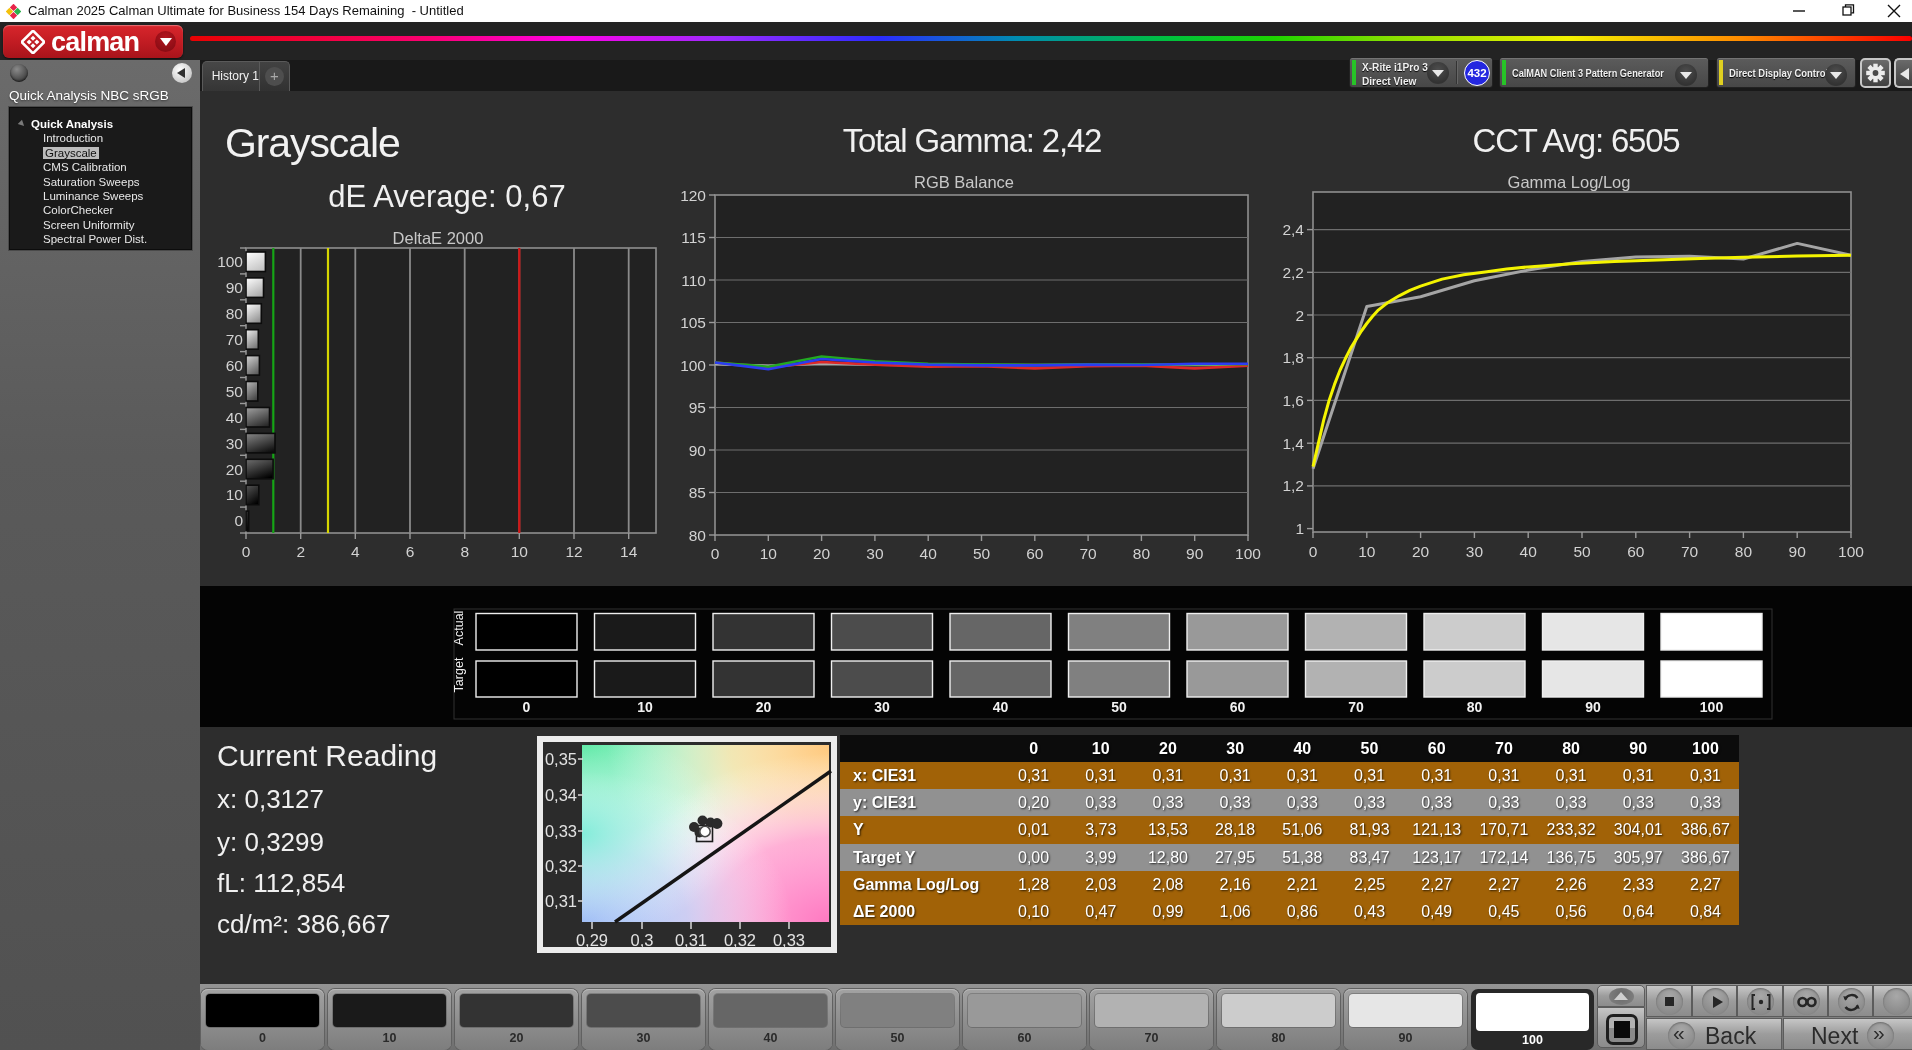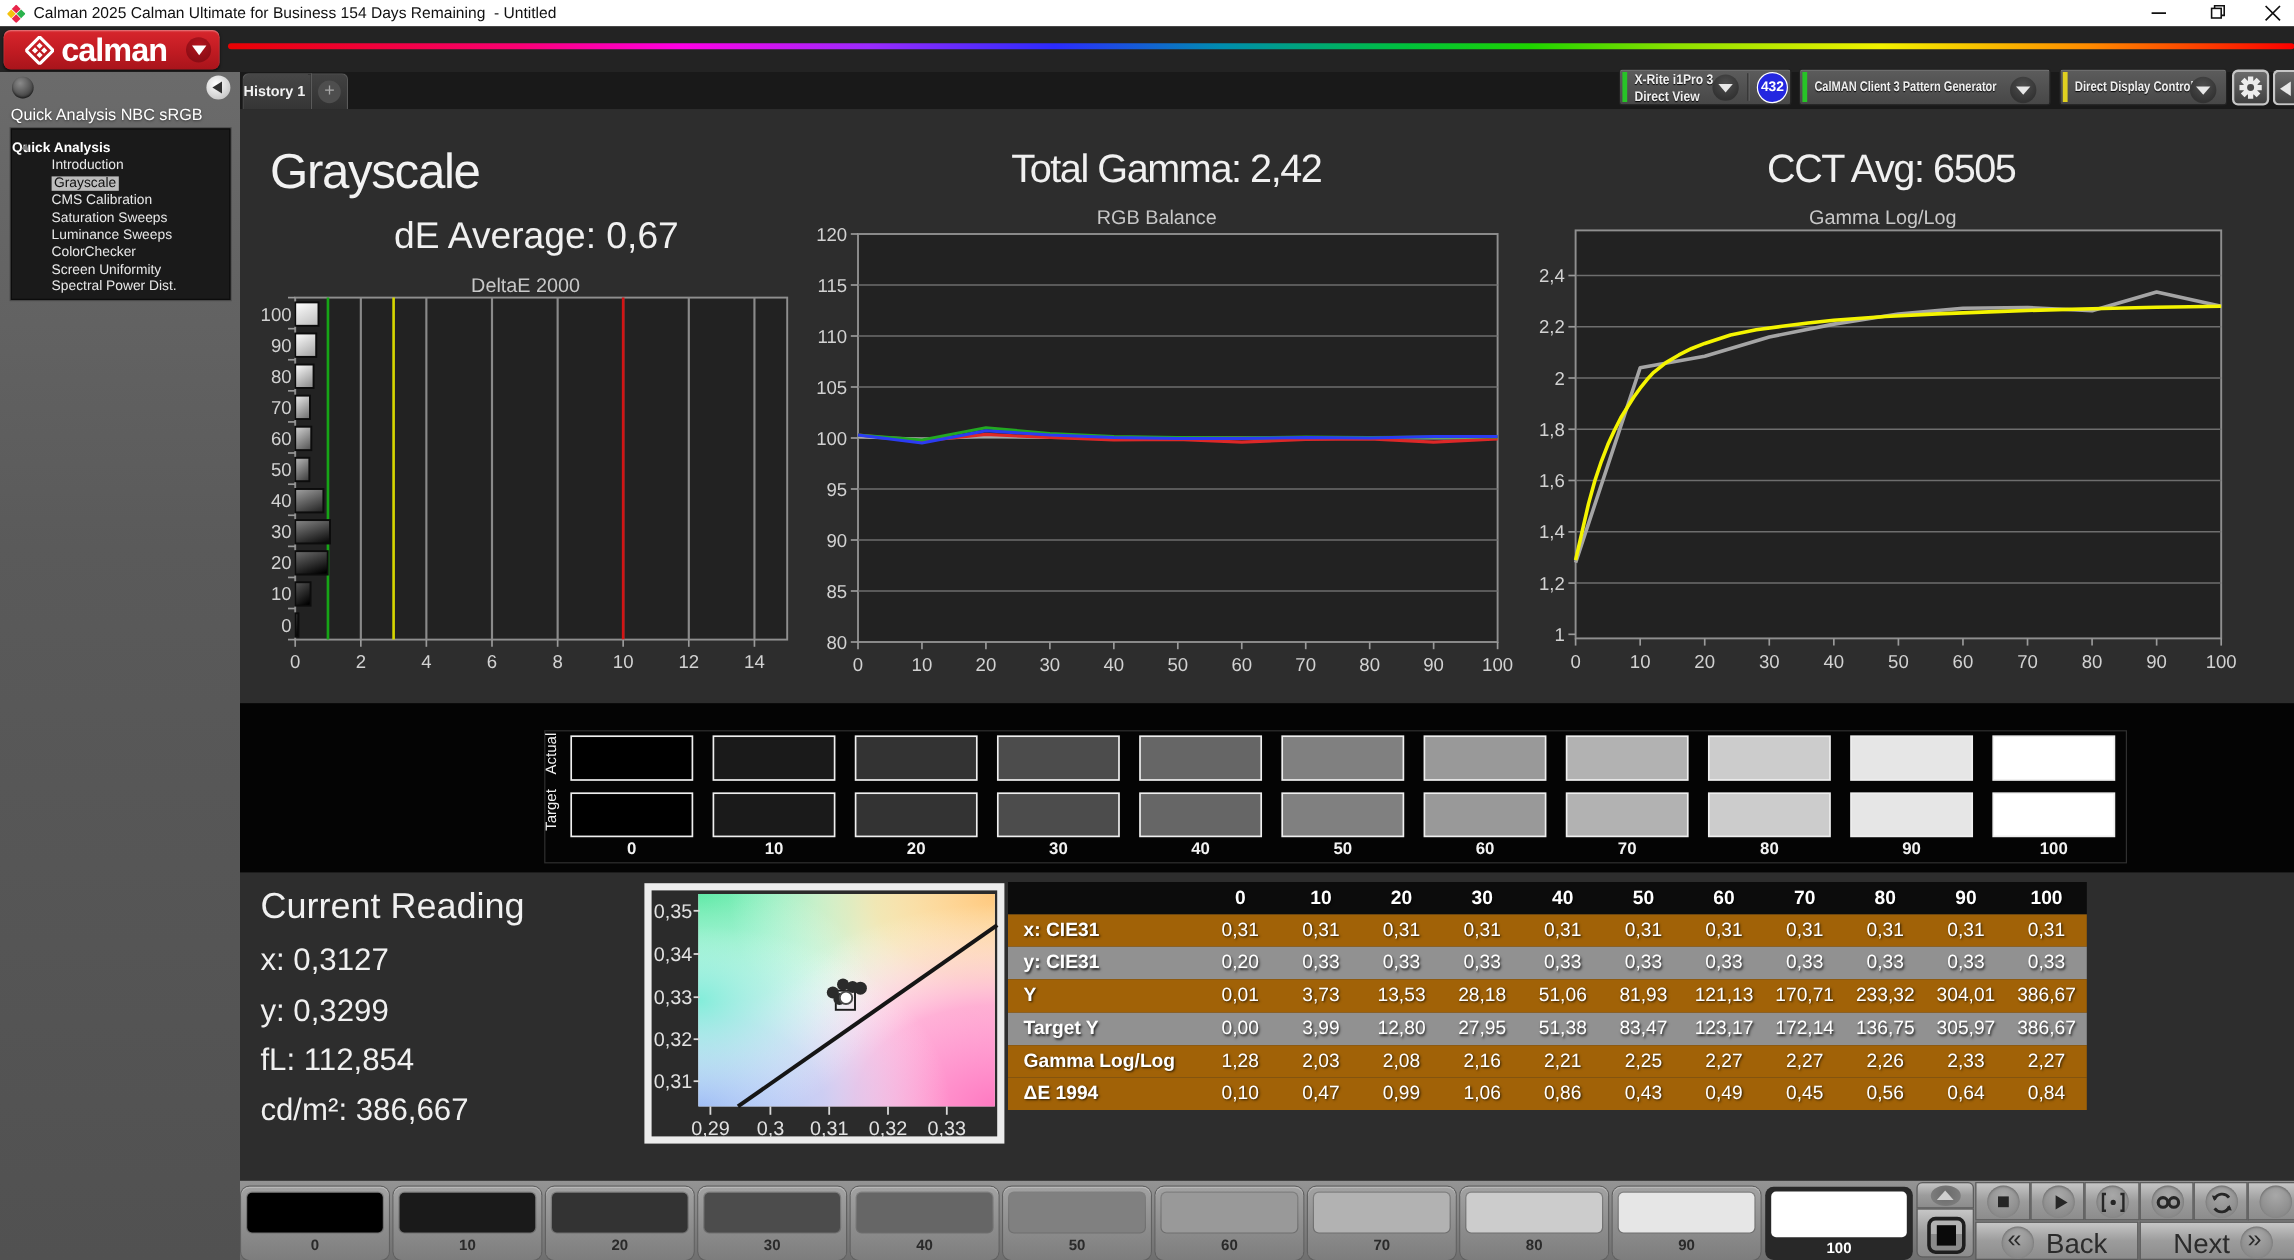--- a/index.html
+++ b/index.html
@@ -17,27 +17,27 @@
 #logo .word{position:absolute;left:48px;top:2px;font-size:27px;font-weight:bold;color:#fff;letter-spacing:-0.8px}
 #spectrum{position:absolute;left:190px;top:36px;width:1722px;height:5px;border-radius:2.5px;background:linear-gradient(to right,#e80202 0%,#fb0073 14%,#ff00e6 22%,#9b2bff 31%,#2b2bff 40%,#008cb0 48%,#00c23c 57%,#1ed400 63%,#8be000 70%,#f2f200 80%,#ff8c00 90%,#fb0000 100%)}
 
 #sidebar{position:absolute;left:0;top:60px;width:200px;height:990px;background:linear-gradient(#6b6b6b,#5a5a5a 40%,#515151)}
 #sb-circ{position:absolute;left:10px;top:64px;width:18px;height:18px;border-radius:50%;background:radial-gradient(circle at 38% 30%,#8a8a8a,#3f3f3f 75%);box-shadow:inset 0 -1px 2px rgba(0,0,0,.6)}
 #sb-col{position:absolute;left:172px;top:63px;width:20px;height:20px;border-radius:50%;background:radial-gradient(circle at 40% 35%,#ffffff,#c9c9c9 75%)}
 #sb-col:after{content:"";position:absolute;left:5px;top:4.5px;border-right:8px solid #303030;border-top:5.5px solid transparent;border-bottom:5.5px solid transparent}
 #sb-title{position:absolute;left:9px;top:88px;font-size:13.5px;color:#fff;text-shadow:0 1px 2px rgba(0,0,0,.5)}
 #tree{position:absolute;left:9px;top:107px;width:183px;height:143px;background:#1a1a1a;border:1px solid #0c0c0c;box-shadow:0 0 0 1px #4a4a4a}
 .ti{position:relative;font-size:11.5px;color:#e8e8e8;height:14.4px;line-height:14.4px;white-space:nowrap}
-.ti.qa{margin-top:9px;color:#fff}
+.ti.qa{margin-top:9px;padding-left:21px;color:#fff}
 .ti.sub{padding-left:33px}
 .exp{position:absolute;left:9px;top:4px;width:0;height:0;border-left:6px solid #7a7a7a;border-top:3.5px solid transparent;border-bottom:3.5px solid transparent;transform:rotate(45deg)}
 .hl{background:#bcbcbc;color:#101010;padding:0 2px}
 
 #tabbar{position:absolute;left:200px;top:60px;width:1712px;height:31px;background:#191919}
-#tab1{position:absolute;left:2px;top:1px;width:58px;height:30px;background:linear-gradient(#474747,#353535);border:1px solid #5a5a5a;border-bottom:none;border-radius:5px 0 0 0;color:#f2f2f2;font-size:12px;font-weight:bold;text-align:left;line-height:29px}
+#tab1{position:absolute;left:2px;top:1px;width:58px;height:30px;background:linear-gradient(#474747,#353535);border:1px solid #5a5a5a;border-bottom:none;border-radius:5px 0 0 0;color:#f2f2f2;font-size:12px;font-weight:normal;text-align:right;line-height:29px}
 #tabplus{position:absolute;left:60px;top:1px;width:30px;height:30px;background:linear-gradient(#424242,#313131);border:1px solid #5a5a5a;border-left:none;border-bottom:none;border-radius:0 5px 0 0}
 #tabplus .c{position:absolute;left:5px;top:5px;width:19px;height:19px;border-radius:50%;background:#4e4e4e;color:#a8a8a8;font-size:15px;line-height:18px;text-align:center}
 
 .dd{position:absolute;top:57px;height:31px;background:linear-gradient(#5c5c5c,#474747);border:1px solid #222;border-radius:3px;box-shadow:inset 0 1px 0 rgba(255,255,255,.15)}
 .dd .stripe{position:absolute;left:2px;top:2px;bottom:2px;width:4px}
 .dd .txt{position:absolute;left:12px;color:#f0f0f0;font-size:11.5px;font-weight:bold;line-height:14px;text-shadow:0 1px 1px #000;white-space:nowrap}
 .dcirc{position:absolute;width:22px;height:22px;border-radius:50%;background:radial-gradient(circle at 50% 35%,#4e4e4e,#333 70%)}
 .dcirc:after{content:"";position:absolute;left:5px;top:8px;border-top:7px solid #e8e8e8;border-left:6px solid transparent;border-right:6px solid transparent}
 
 #content{position:absolute;left:200px;top:91px;width:1712px;height:893px;background:#2d2d2d}
@@ -255,21 +255,21 @@
       <div class="tc">2,16</div>
       <div class="tc">2,21</div>
       <div class="tc">2,25</div>
       <div class="tc">2,27</div>
       <div class="tc">2,27</div>
       <div class="tc">2,26</div>
       <div class="tc">2,33</div>
       <div class="tc">2,27</div>
     </div>
     <div class="trow trd">
-      <div class="tlab">ΔE 1994</div>
+      <div class="tlab">ΔE 2000</div>
       <div class="tc">0,10</div>
       <div class="tc">0,47</div>
       <div class="tc">0,99</div>
       <div class="tc">1,06</div>
       <div class="tc">0,86</div>
       <div class="tc">0,43</div>
       <div class="tc">0,49</div>
       <div class="tc">0,45</div>
       <div class="tc">0,56</div>
       <div class="tc">0,64</div>

